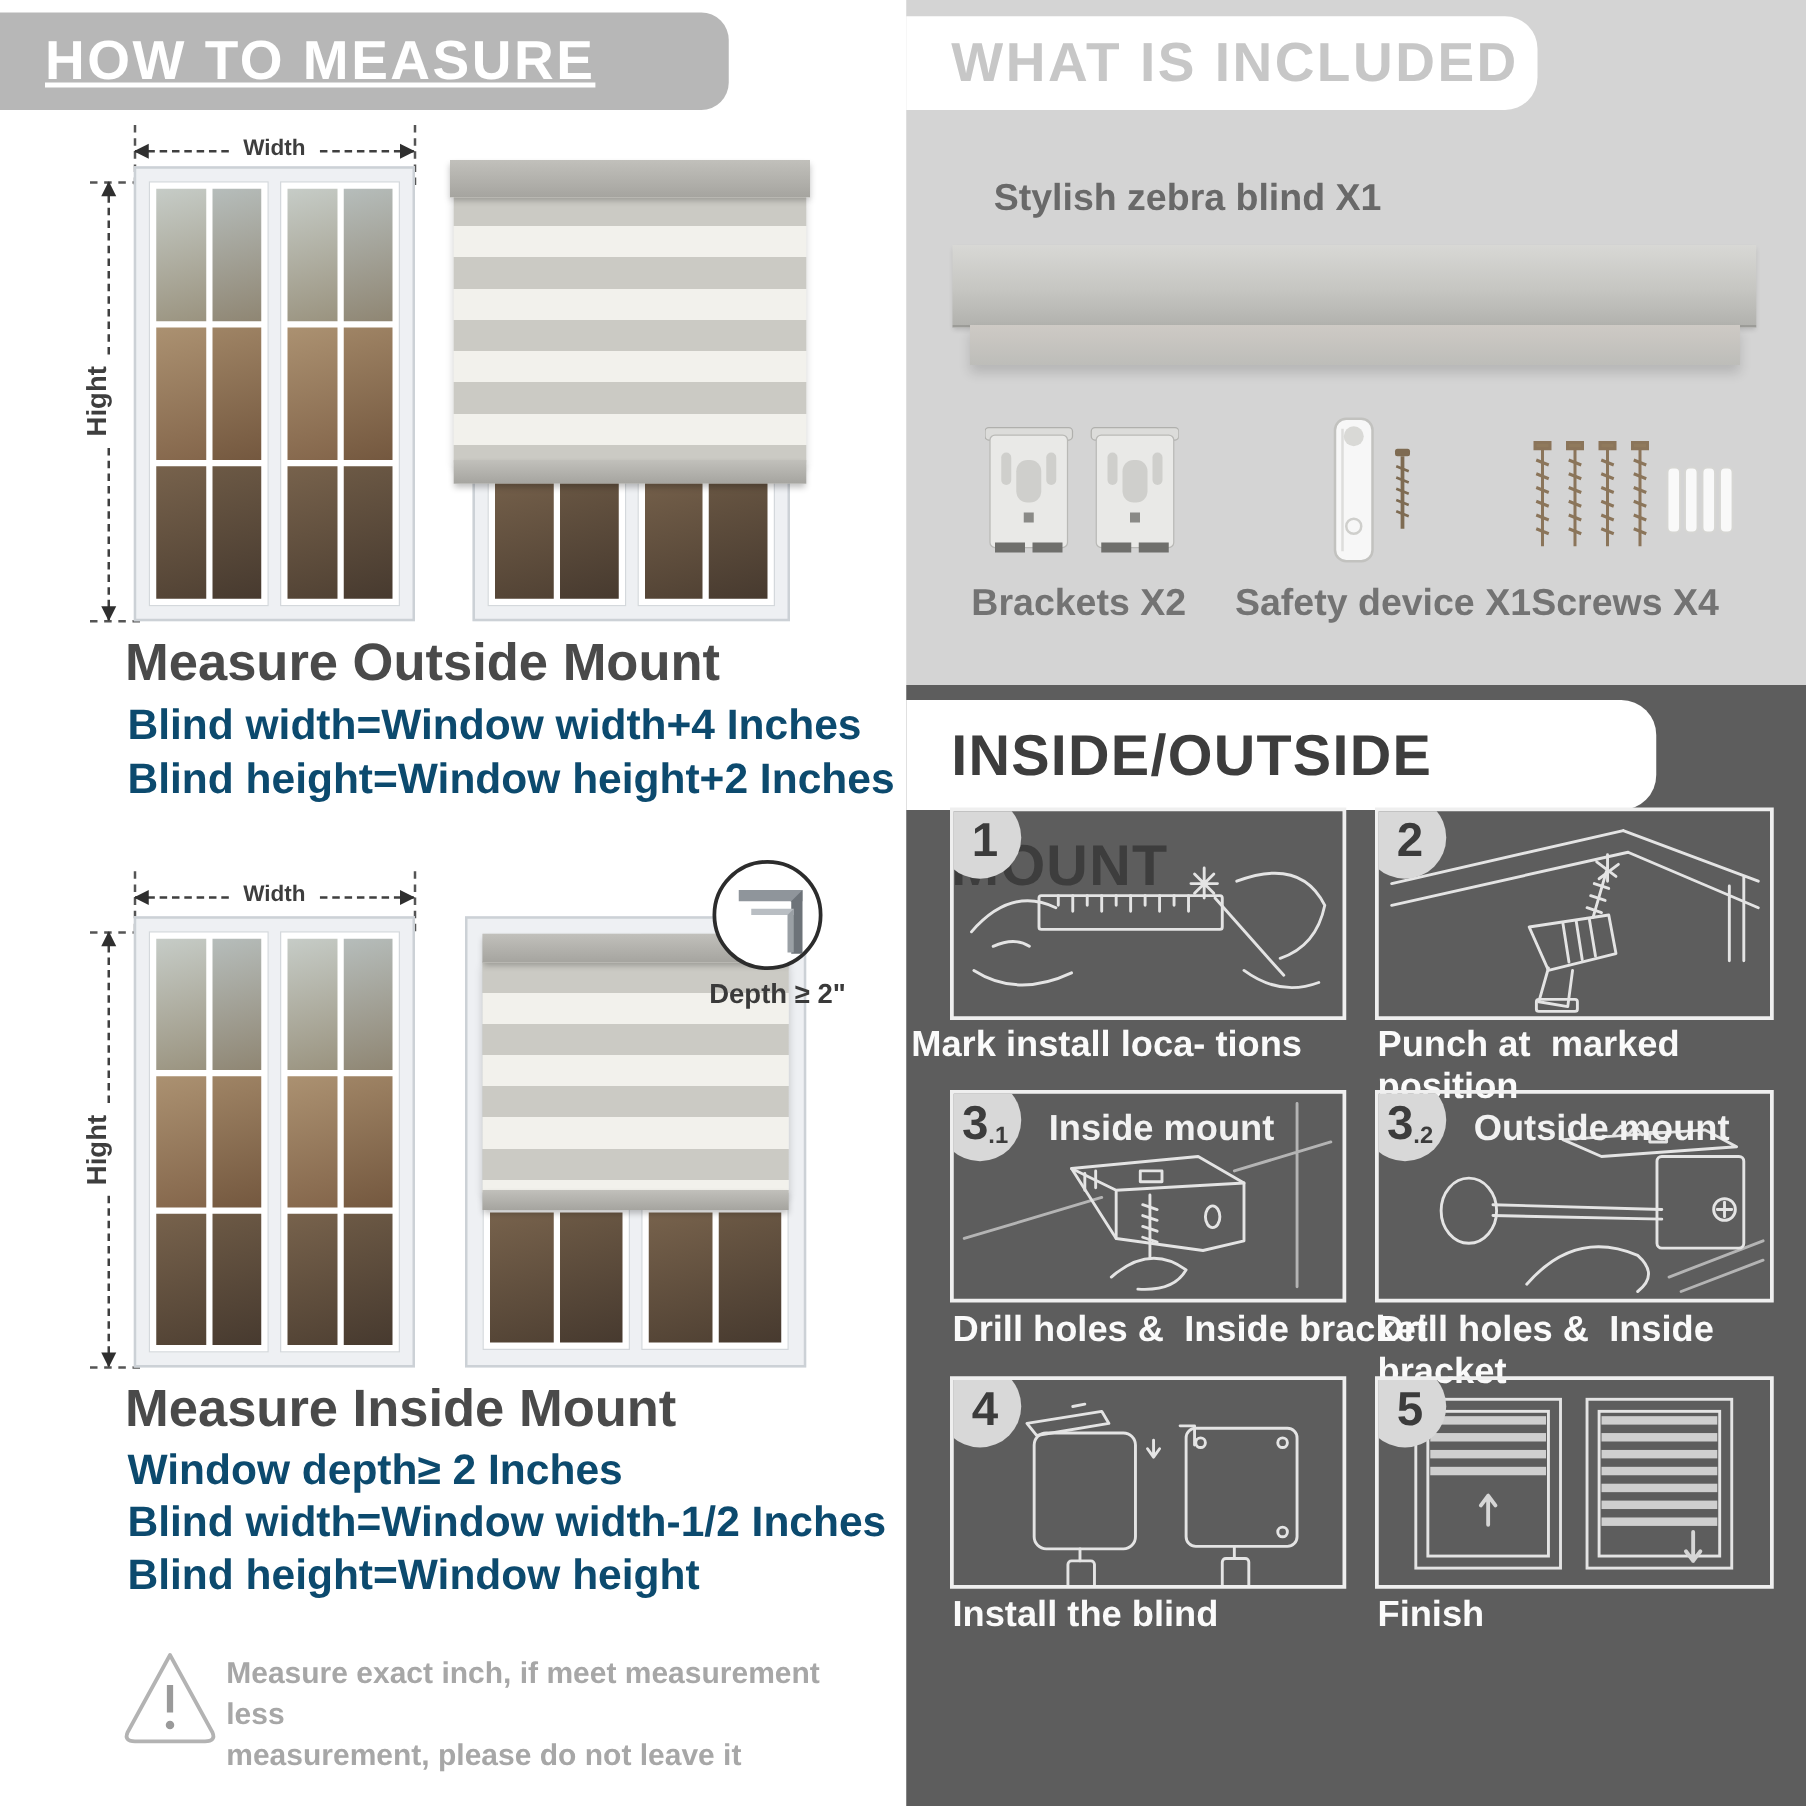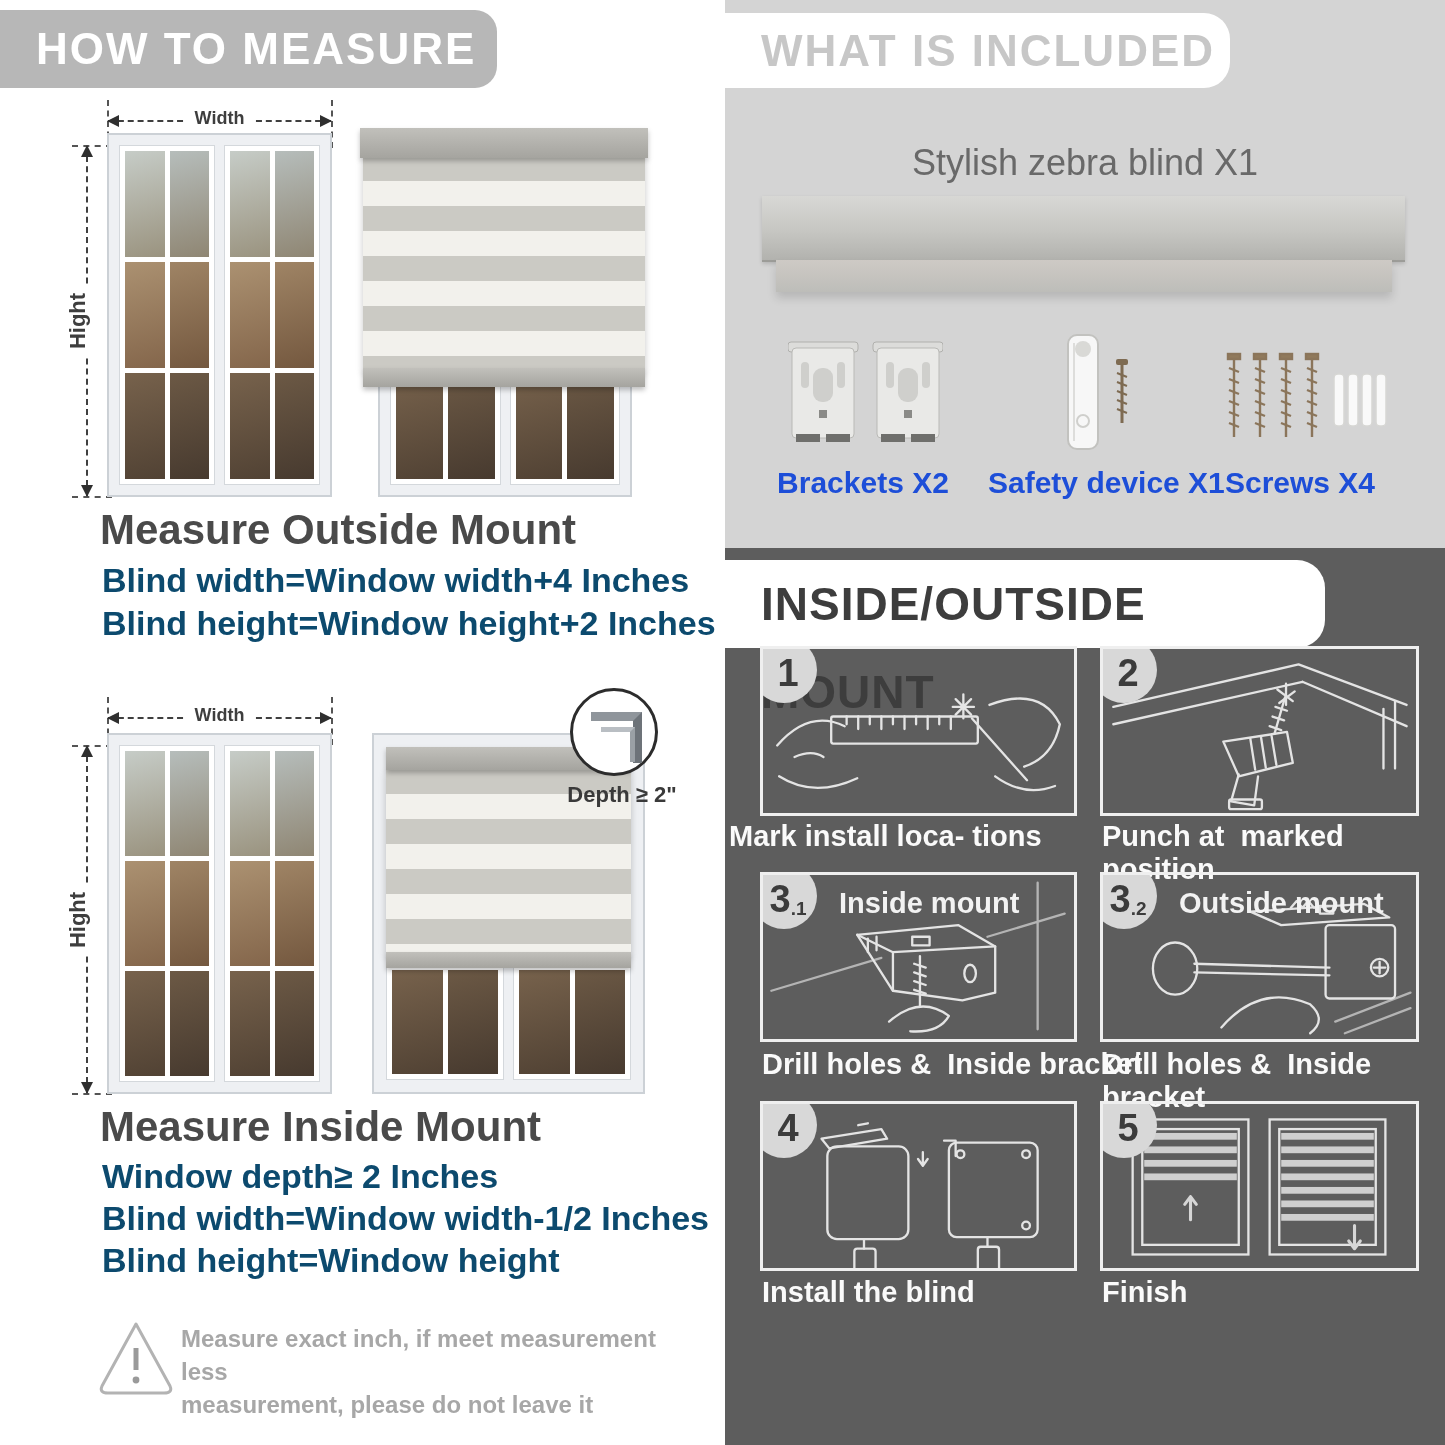--- a/index.html
+++ b/index.html
@@ -1,22 +1,22 @@
 <!DOCTYPE html>
 <html><head>
 <meta charset="utf-8">
 <style>
   html,body{margin:0;padding:0;}
   body{width:1445px;height:1445px;position:relative;overflow:hidden;background:#ffffff;
        font-family:"Liberation Sans",sans-serif;}
   .abs{position:absolute;}
 
   
-  .hdr-left{left:0;top:10px;width:497px;height:78px;background:#b7b7b7;border-radius:0 22px 22px 0;
-            color:#ffffff;font-size:44px;font-weight:700;letter-spacing:2px;line-height:78px;padding-left:36px;box-sizing:border-box;}
+  .hdr-left{left:0;top:10px;width:583px;height:78px;background:#b7b7b7;border-radius:0 22px 22px 0;
+            color:#ffffff;font-size:44px;font-weight:700;letter-spacing:2px;line-height:78px;padding-left:36px;box-sizing:border-box;text-decoration:underline;}
   .hdr-included{left:725px;top:13px;width:505px;height:75px;background:#ffffff;border-radius:0 26px 26px 0;
             color:#c7c7c7;font-size:44px;font-weight:700;letter-spacing:2px;line-height:75px;padding-left:36px;box-sizing:border-box;}
   .hdr-mount{left:725px;top:560px;width:600px;height:88px;background:#ffffff;border-radius:0 28px 28px 0;
             color:#3d3d3d;font-size:46px;font-weight:700;letter-spacing:1px;line-height:88px;padding-left:36px;box-sizing:border-box;}
 
   
   .h-dark{color:#4a4a4a;font-size:42px;font-weight:700;}
   .t-gray{color:#0c4a6e;font-size:34px;font-weight:700;}
   .warn-t{color:#a7a7a7;font-size:24px;font-weight:600;line-height:33px;}
 
@@ -59,22 +59,22 @@
   .depth-circle{width:88px;height:88px;border-radius:50%;background:#fff;border:3px solid #2c2c2c;
       box-sizing:border-box;overflow:hidden;}
   .corner-a{position:absolute;left:22%;top:26%;width:62%;height:62%;
       border-top:9px solid #8f959b;border-right:9px solid #6d7379;box-sizing:border-box;}
   .corner-b{position:absolute;left:34%;top:44%;width:42%;height:42%;
       border-top:5px solid #b9bec3;border-right:5px solid #9aa0a5;box-sizing:border-box;}
 
   
   .panel-light{left:725px;top:0;width:720px;height:548px;background:#d4d4d4;}
   .panel-dark{left:725px;top:548px;width:720px;height:897px;background:#5d5d5d;}
-  .prod-title{color:#696969;font-size:36px;font-weight:400;text-align:center;}
-  .item-cap{color:#1d4ed8;font-size:30px;font-weight:700;text-align:center;white-space:nowrap;}
+  .prod-title{color:#696969;font-size:30px;font-weight:700;text-align:left;}
+  .item-cap{color:#737373;font-size:30px;font-weight:700;text-align:center;white-space:nowrap;}
   .rail-main{background:linear-gradient(180deg,#d8d8d5 0%,#c6c6c2 55%,#b2b2ae 100%);
       border-bottom:2px solid #9c9c98;box-shadow:0 2px 4px rgba(0,0,0,.15);}
   .rail-under{background:linear-gradient(180deg,#cecac5,#bdbdb9);box-shadow:0 6px 9px rgba(0,0,0,.14);}
 
   
   .step{border:3px solid #efefef;box-sizing:border-box;overflow:hidden;}
   .badge{position:absolute;top:-12px;left:-12px;width:66px;height:66px;border-radius:50%;
       background:#d8d8d8;display:flex;align-items:center;justify-content:center;}
   .badge .n{color:#3c3c3c;font-size:38px;font-weight:700;margin-top:6px;margin-left:8px;}
   .badge .s{color:#3c3c3c;font-size:19px;font-weight:700;margin-top:26px;}

